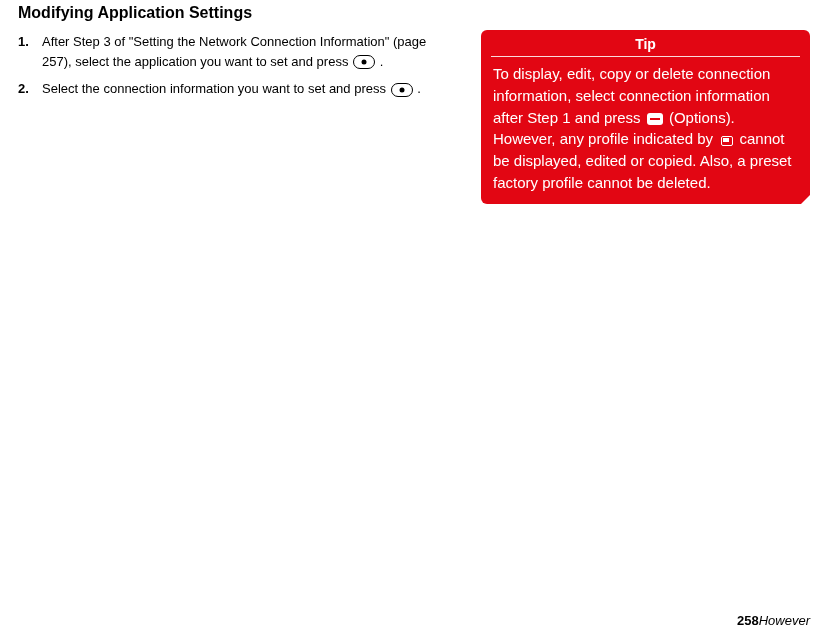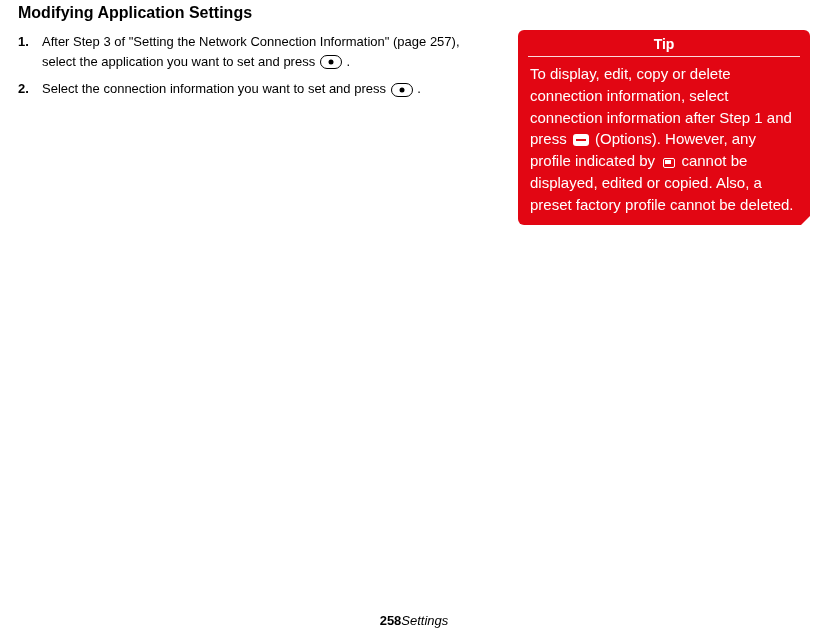--- a/index.html
+++ b/index.html
@@ -64,21 +64,21 @@
       position: absolute;
       top: 50%;
       left: 50%;
       width: 5px;
       height: 5px;
       background: #000;
       border-radius: 50%;
       transform: translate(-50%, -50%);
     }
     .tip-box {
-      width: 292px;
+      width: 329px;
       background: #e20613;
       color: #fff;
       border-radius: 6px 6px 0 6px;
       position: relative;
       padding-bottom: 10px;
       margin-top: -2px;
     }
     .tip-box::after {
       content: "";
       position: absolute;
@@ -150,21 +150,21 @@
       width: 6px;
       height: 4px;
       background: #fff;
     }
     .footer {
       position: absolute;
       bottom: 10px;
       left: 18px;
       right: 18px;
       display: flex;
-      justify-content: center;
+      justify-content: flex-end;
       font-size: 13px;
     }
     .footer-left {
       font-weight: bold;
     }
     .footer-right {
       font-style: italic;
     }
   </style>
 </head>
@@ -204,15 +204,15 @@
         <span class="icon-soft"></span>
         <span> (Options). However, any profile indicated by </span>
         <span class="icon-locked"></span>
         <span> cannot be displayed, edited or copied. Also, a preset factory profile cannot be deleted.</span>
       </div>
     </div>
   </div>
 
   <div class="footer">
     <span class="footer-left">258</span>
-    <span class="footer-right">Settings</span>
+    <span class="footer-right">However</span>
   </div>
 </div>
 
 </body></html>

